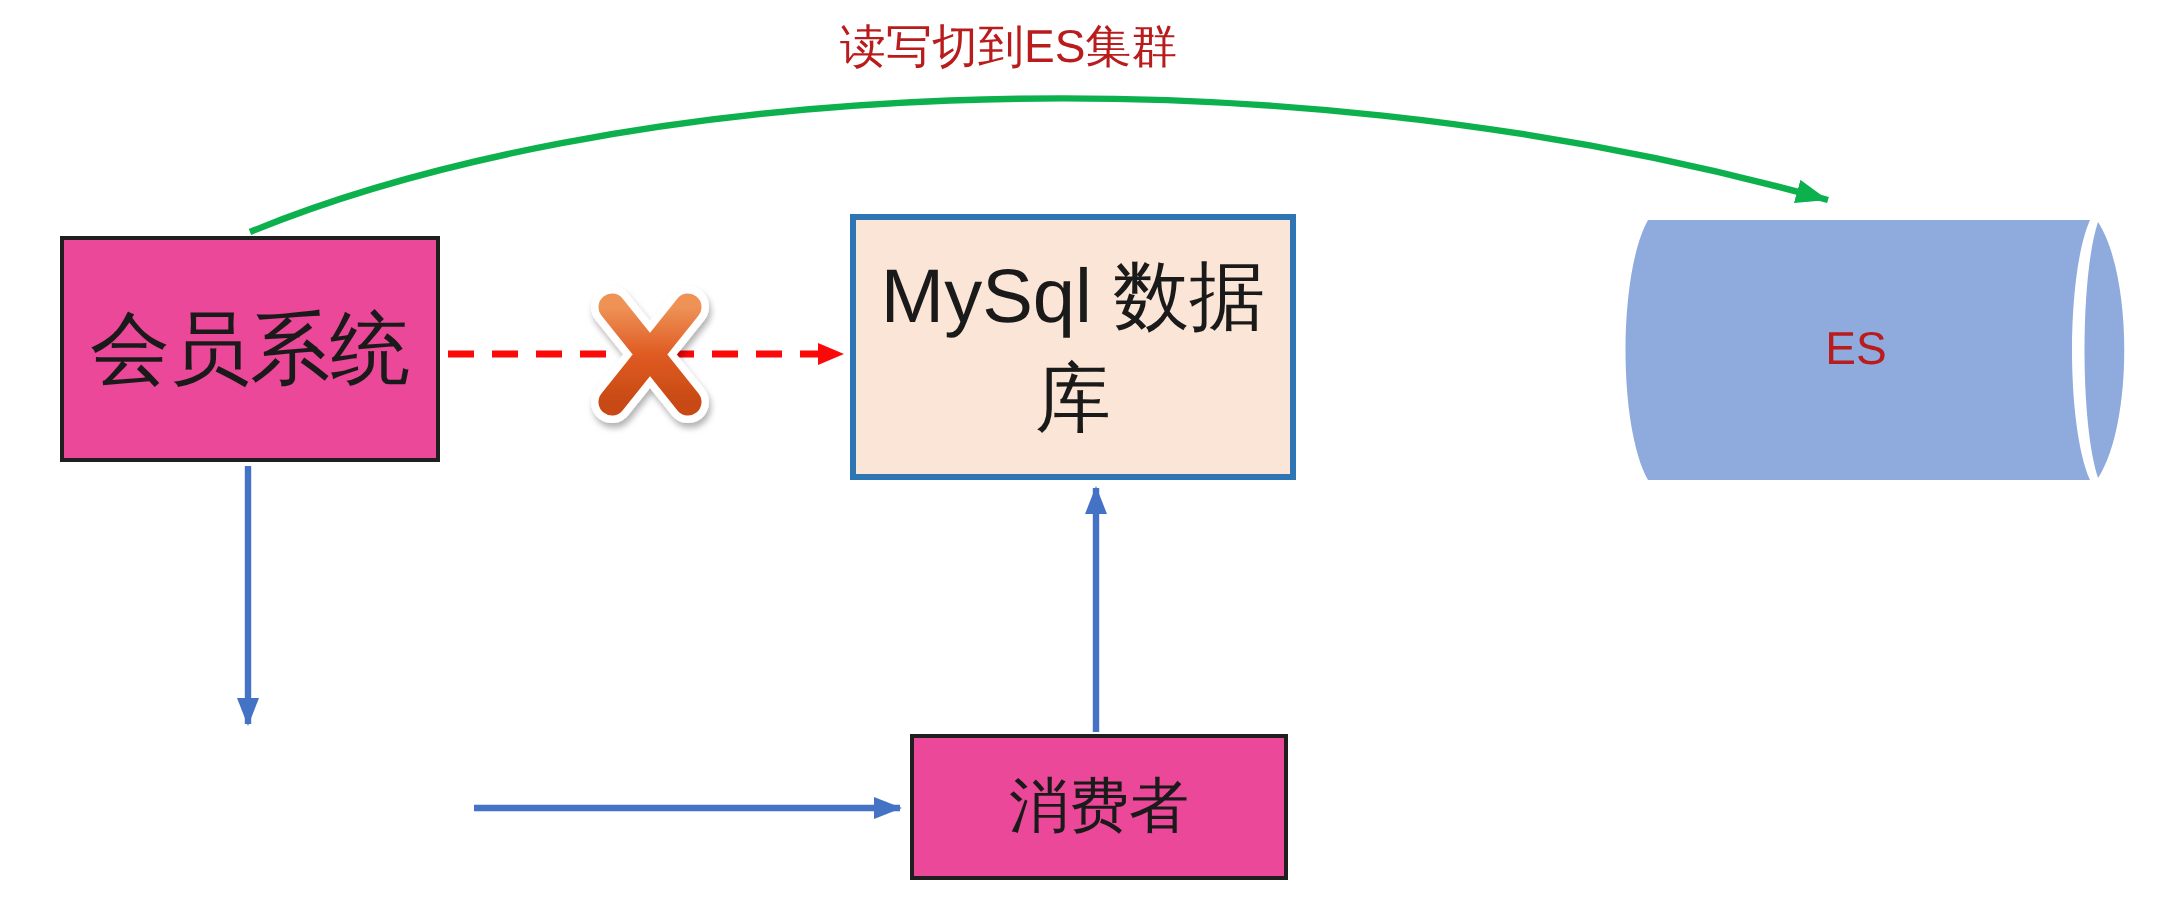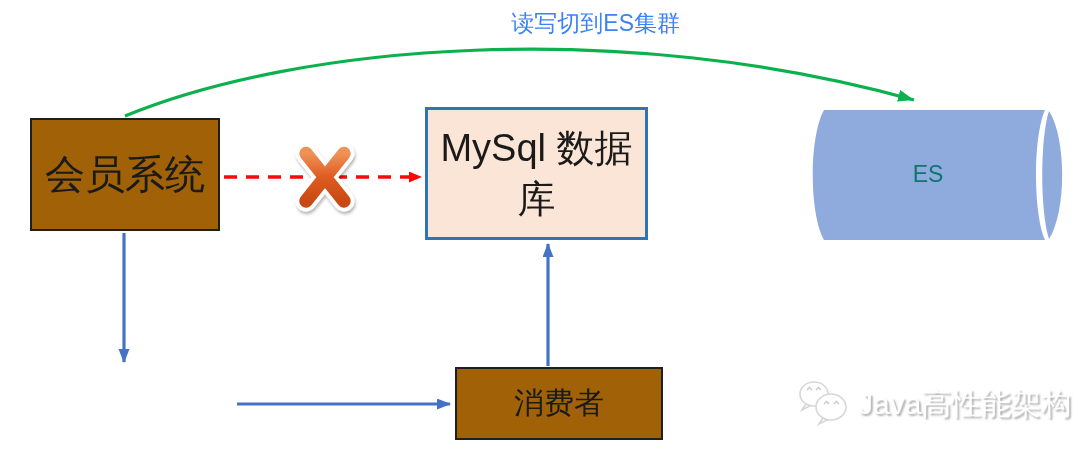--- a/index.html
+++ b/index.html
@@ -3,36 +3,36 @@
 <meta charset="utf-8">
 <style>
   html,body{margin:0;padding:0;background:#ffffff;}
   body{font-family:"Liberation Sans","DejaVu Sans",sans-serif;}
   .canvas{
     position:relative;width:1080px;height:452px;background:#ffffff;overflow:hidden;
   }
   .overlay{position:absolute;left:0;top:0;width:1080px;height:452px;}
   .node{
     position:absolute;display:flex;align-items:center;justify-content:center;
-    box-sizing:border-box;color:#1a1a1a;text-align:center;background:#a16207;
+    box-sizing:border-box;color:#1a1a1a;text-align:center;background:#ec4899;
   }
   .member-box{left:30px;top:118px;width:190px;height:113px;border:2.5px solid var(--box-border);font-size:40px;}
   .mysql-box{left:425px;top:107px;width:223px;height:133px;border:3px solid var(--mysql-border);background:var(--mysql-fill);font-size:38px;}
   .mq-box{left:14px;top:365px;width:221px;height:77px;border:2.5px solid var(--box-border);font-size:38px;}
   .mq-inner-left,.mq-inner-right{position:absolute;top:0;bottom:0;width:0;border-left:2.5px solid var(--box-border);}
   .mq-inner-left{left:27px;}
   .mq-inner-right{right:27px;}
-  .consumer-box{left:455px;top:367px;width:208px;height:73px;border:2.5px solid var(--box-border);font-size:30px;}
+  .consumer-box{left:455px;top:367px;width:189px;height:73px;border:2.5px solid var(--box-border);font-size:30px;}
   .green-label{
-    position:absolute;left:420px;top:8px;width:260px;text-align:right;
-    font-size:23px;color:#3b82f6;
+    position:absolute;left:420px;top:8px;width:260px;text-align:left;
+    font-size:23px;color:#b91c1c;
   }
   .es-label{
     position:absolute;left:848px;top:161px;width:160px;text-align:center;
-    font-size:23px;color:#0f766e;
+    font-size:23px;color:#b91c1c;
   }
   .note{
     position:absolute;left:564px;top:285px;width:250px;
     font-size:21px;line-height:1.45;color:var(--orange);
   }
   .note span{display:block;}
   .watermark{
     position:absolute;left:794px;top:379px;display:flex;align-items:center;gap:6px;
   }
   .watermark-text{
@@ -108,27 +108,14 @@
   </div>
 
   <div class="es-label">ES</div>
 
 
   <div class="node consumer-box">
     <span>消费者</span>
   </div>
 
 
-  <div class="watermark">
-    <svg width="58" height="50" viewBox="0 0 58 50">
-      <ellipse class="bubble" cx="20" cy="15" rx="14" ry="12"></ellipse>
-      <path class="bubble" d="M 12,25 L 8,31 L 16,27 Z"></path>
-      <path class="bubble-eye" d="M 13,11 l 2.5,-2.5 l 2.5,2.5"></path>
-      <path class="bubble-eye" d="M 22,11 l 2.5,-2.5 l 2.5,2.5"></path>
-      <ellipse class="bubble" cx="37" cy="28" rx="15" ry="13"></ellipse>
-      <path class="bubble" d="M 29,39 L 25,45 L 33,41 Z"></path>
-      <path class="bubble-eye" d="M 30,25 l 2.5,-2.5 l 2.5,2.5"></path>
-      <path class="bubble-eye" d="M 40,25 l 2.5,-2.5 l 2.5,2.5"></path>
-    </svg>
-    <span class="watermark-text">Java高性能架构</span>
-  </div>
 
 </div>
 
 </body></html>

